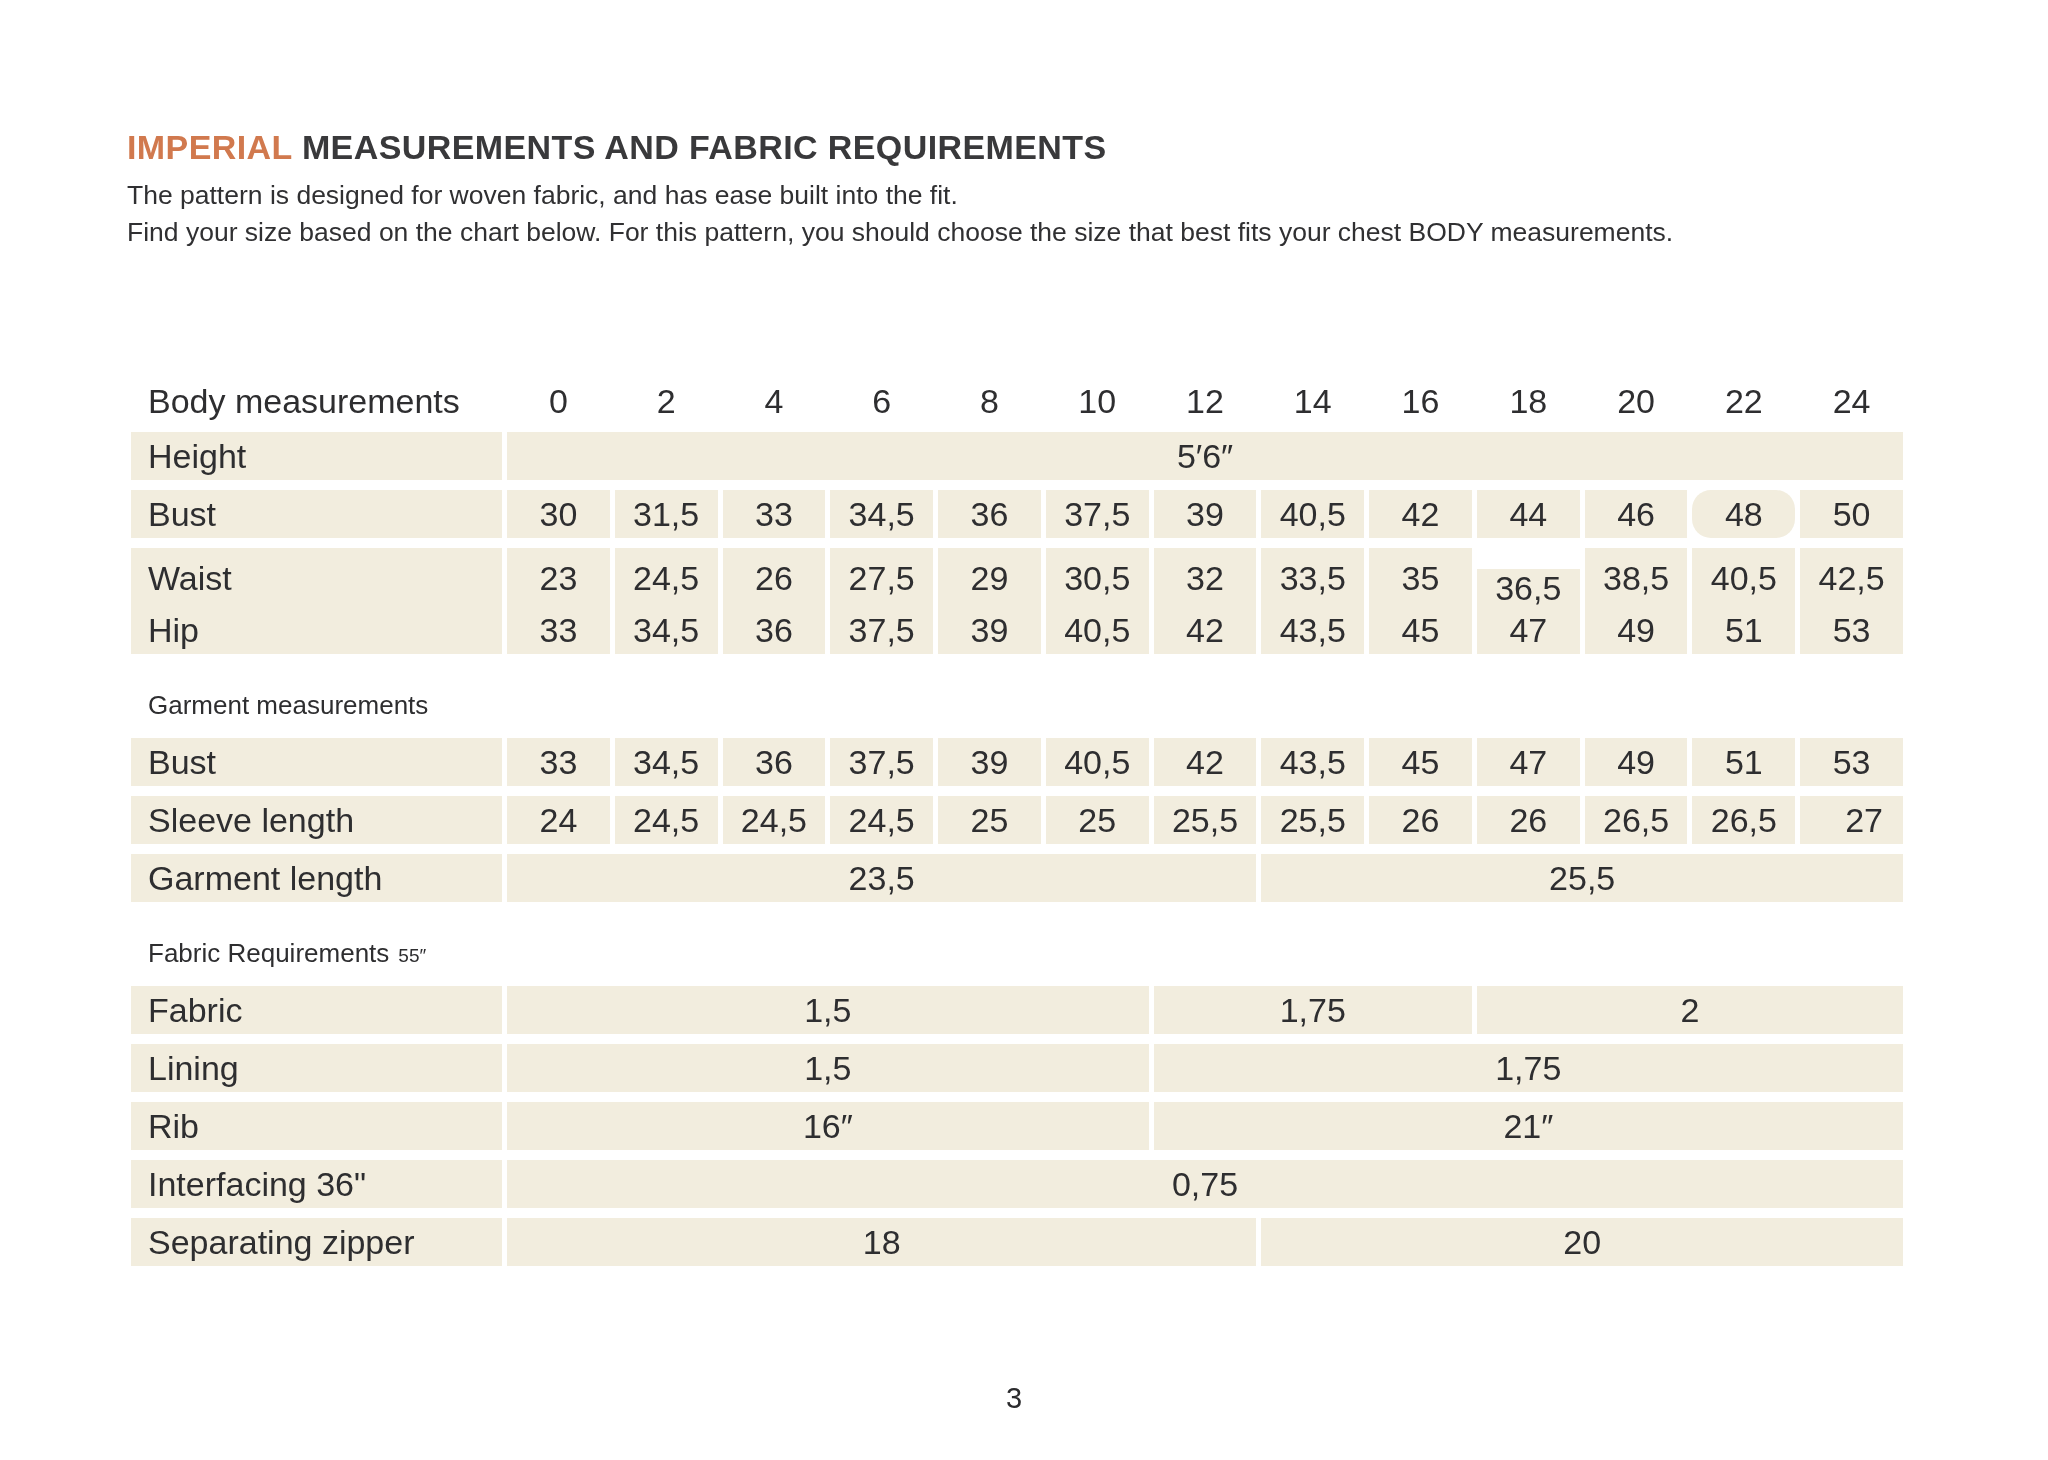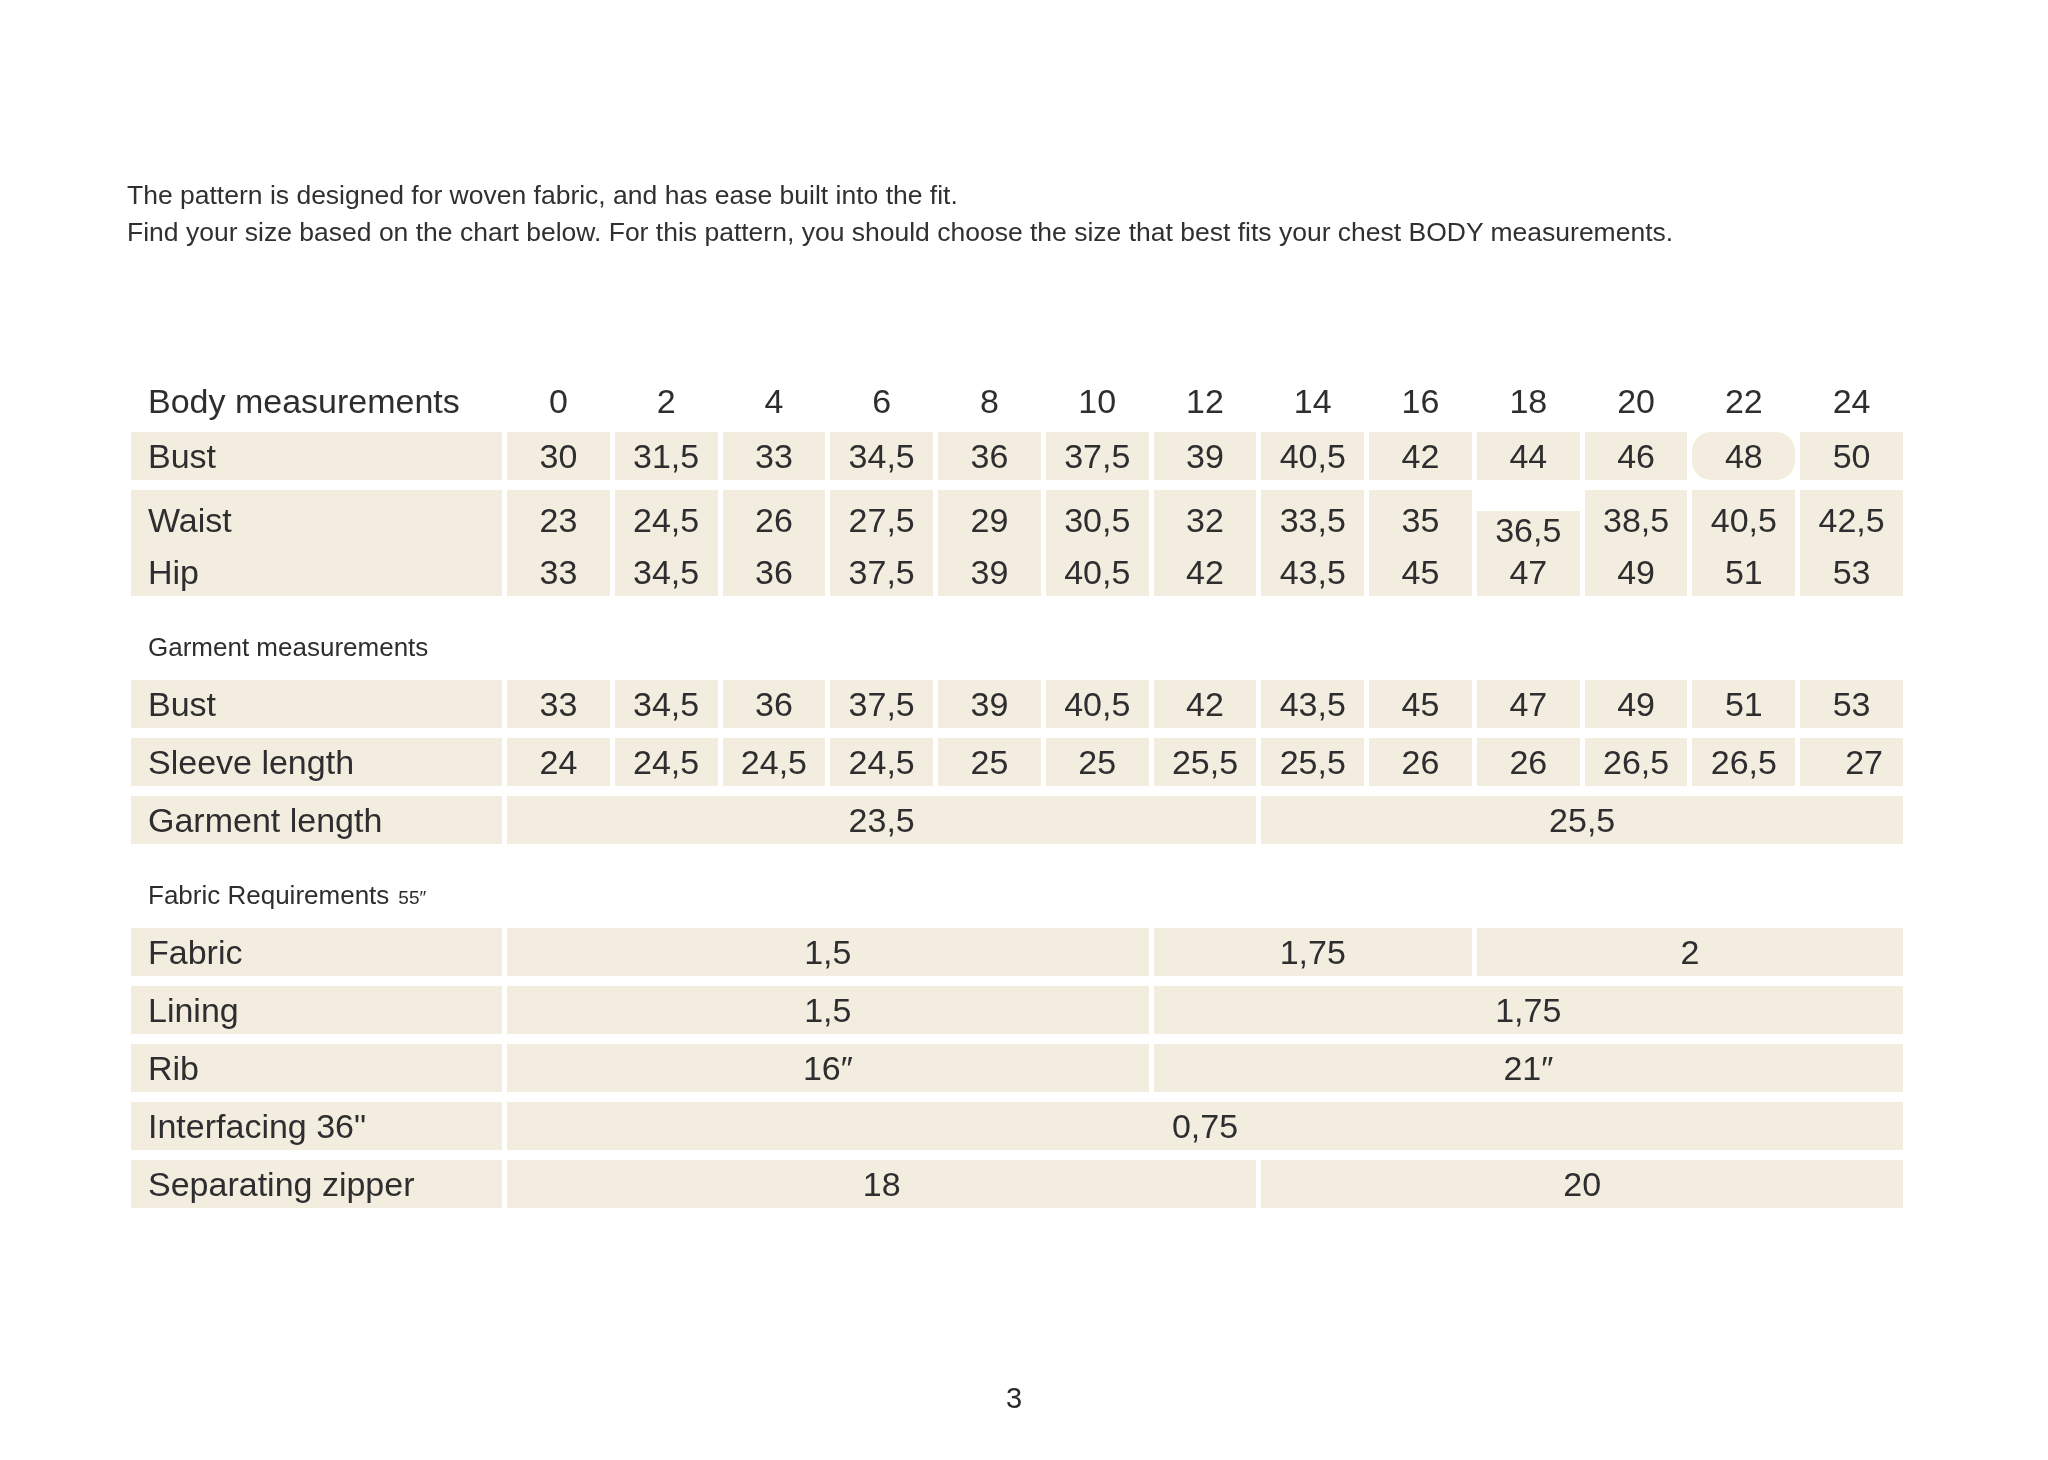--- a/index.html
+++ b/index.html
@@ -35,20 +35,21 @@
   .section-row .suffix{font-size:19px;margin-left:9px;}
 
   .page-num{position:absolute;left:0;top:1382px;width:2028px;text-align:center;
     font-size:29px;color:#2B2B2D;}
 </style>
 </head>
 <body>
 
 <div class="page">
 
+  <div class="title"><span class="accent">IMPERIAL</span><span> MEASUREMENTS AND FABRIC REQUIREMENTS</span></div>
 
   <div class="intro">
     <div>The pattern is designed for woven fabric, and has ease built into the fit.</div>
     <div>Find your size based on the chart below. For this pattern, you should choose the size that best fits your chest BODY measurements.</div>
   </div>
 
   <div class="size-table">
       <div class="trow header-row">
         <div class="label-cell">Body measurements</div>
         <div class="hcell">0</div>
@@ -57,20 +58,24 @@
         <div class="hcell">6</div>
         <div class="hcell">8</div>
         <div class="hcell">10</div>
         <div class="hcell">12</div>
         <div class="hcell">14</div>
         <div class="hcell">16</div>
         <div class="hcell">18</div>
         <div class="hcell">20</div>
         <div class="hcell">22</div>
         <div class="hcell">24</div>
+      </div>
+      <div class="trow">
+        <div class="label-cell">Height</div>
+        <div class="cell" style="grid-column: 2 / span 13;">5′6″</div>
       </div>
       <div class="trow">
         <div class="label-cell">Bust</div>
         <div class="cell" style="grid-column: 2 / span 1;">30</div>
         <div class="cell" style="grid-column: 3 / span 1;">31,5</div>
         <div class="cell" style="grid-column: 4 / span 1;">33</div>
         <div class="cell" style="grid-column: 5 / span 1;">34,5</div>
         <div class="cell" style="grid-column: 6 / span 1;">36</div>
         <div class="cell" style="grid-column: 7 / span 1;">37,5</div>
         <div class="cell" style="grid-column: 8 / span 1;">39</div>

